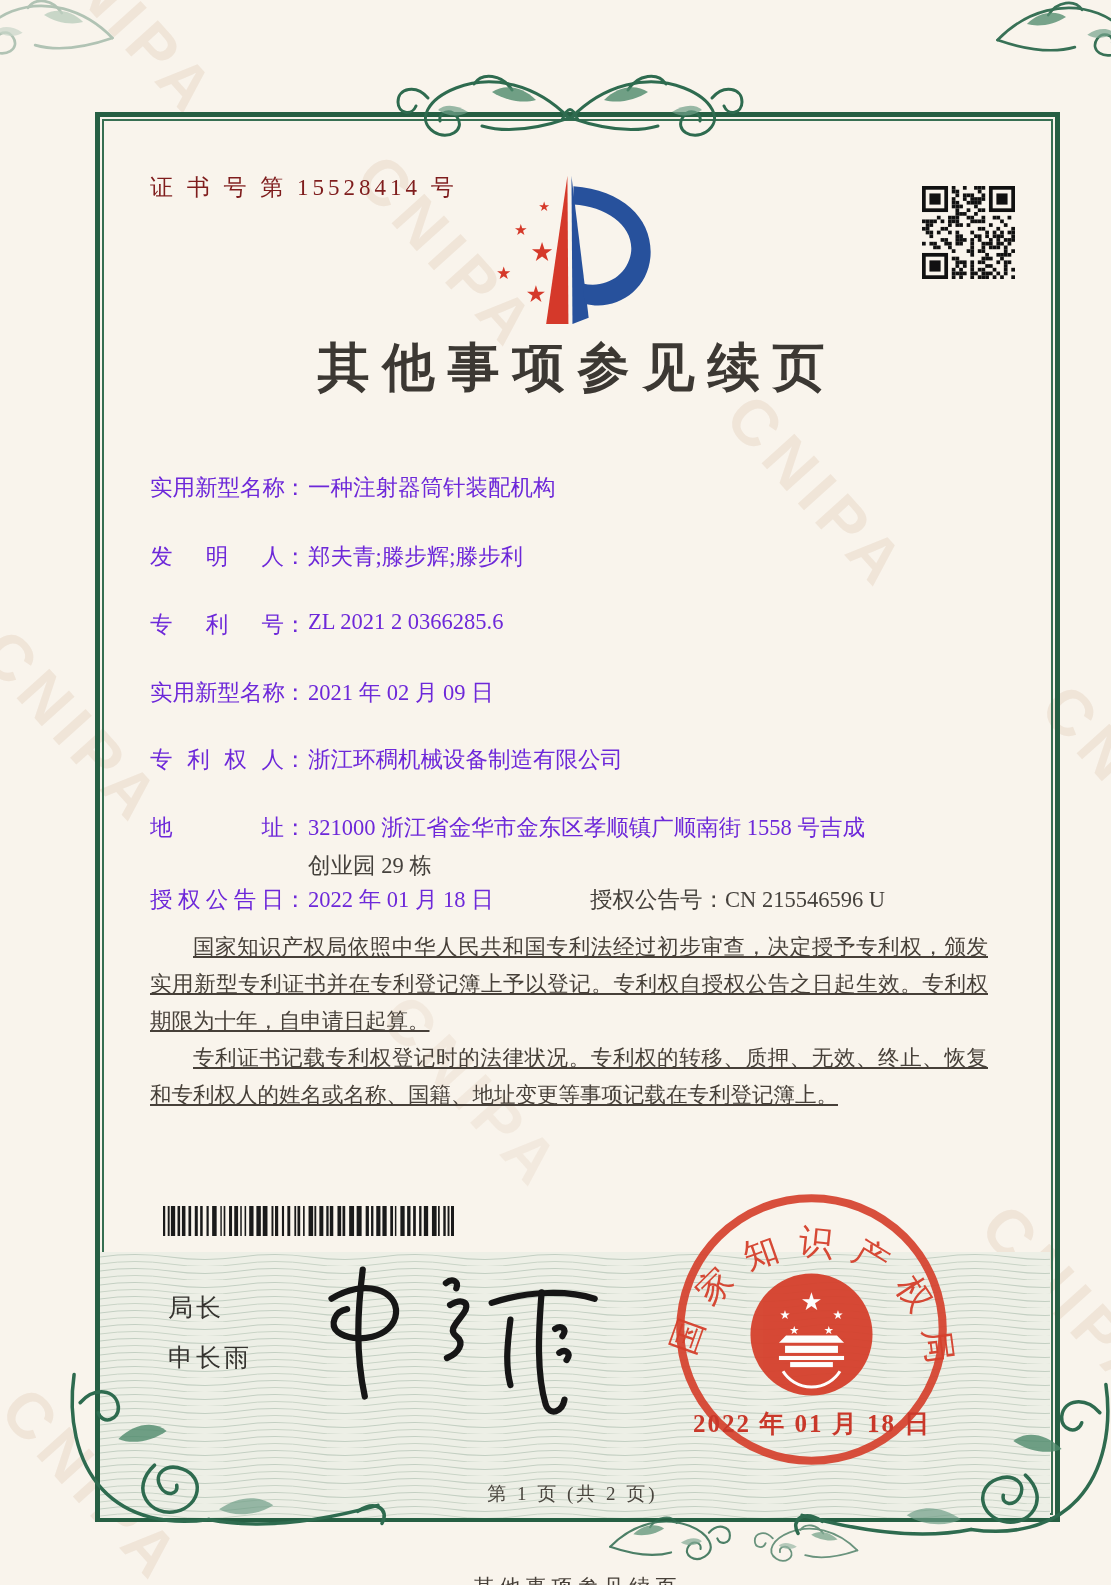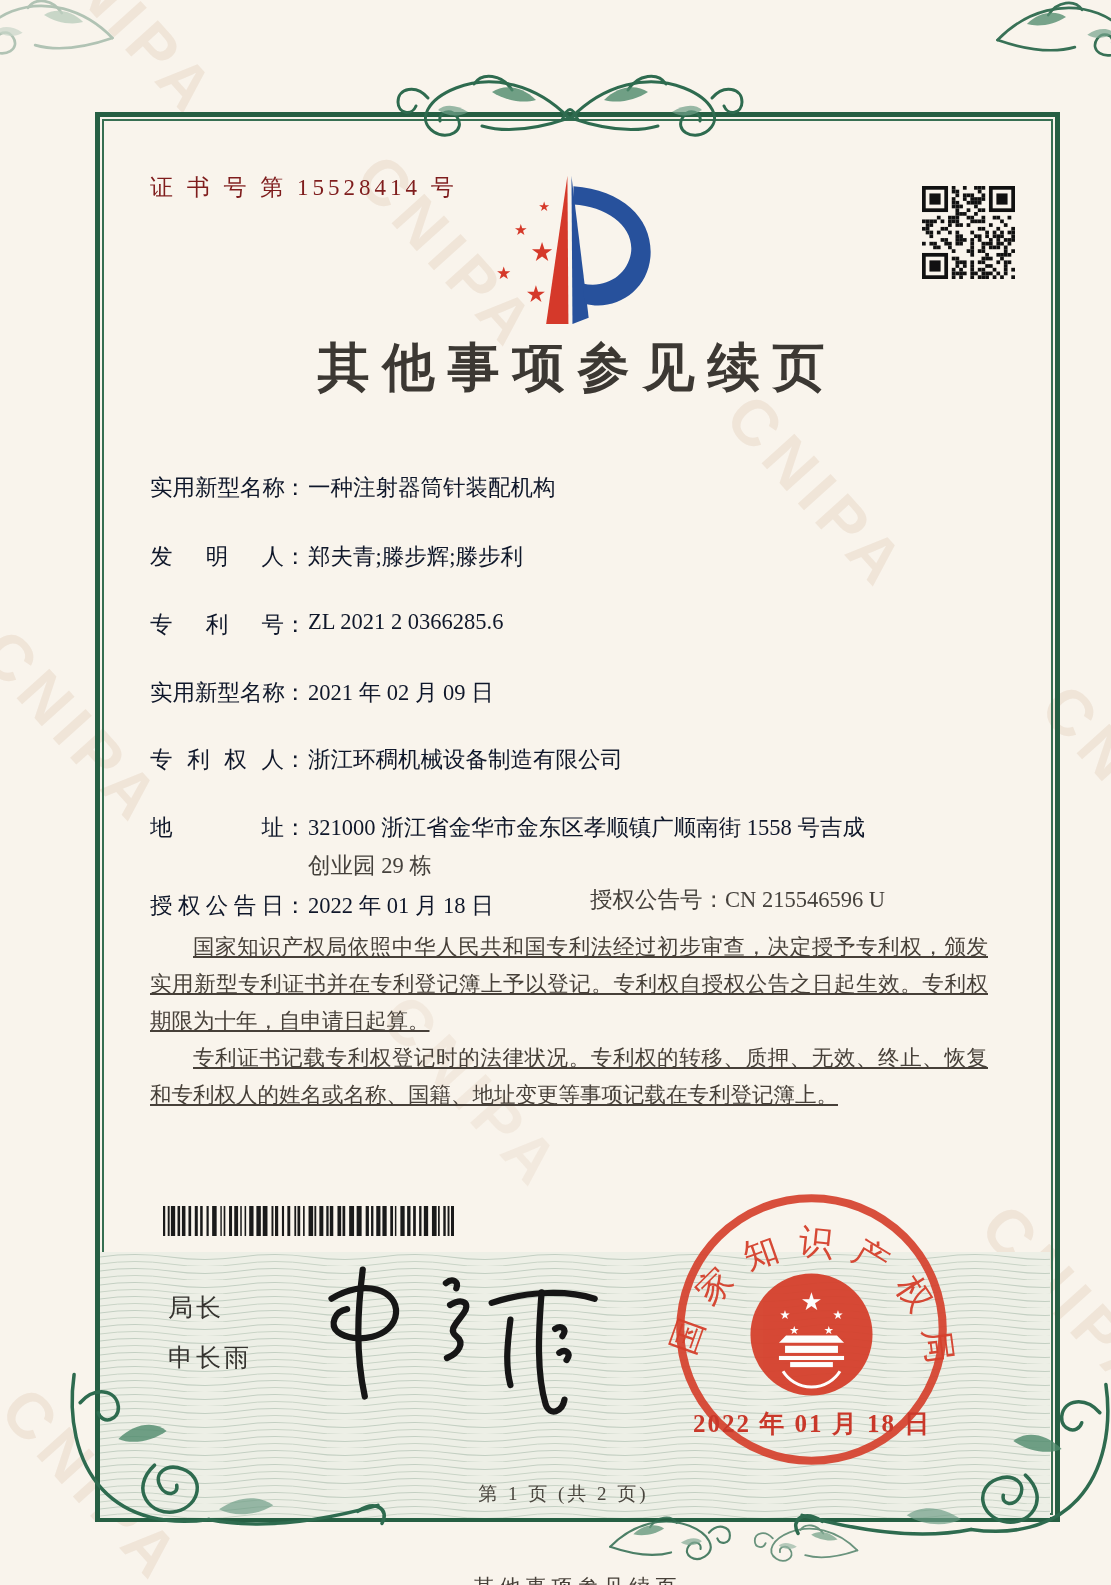--- a/index.html
+++ b/index.html
@@ -20,39 +20,39 @@
   .frame{position:absolute;left:95px;top:112px;width:955px;height:1400px;
     border:5px solid #265f43;}
   .frame-inner{position:absolute;inset:2px;border:2px solid #376f52;}
   
   .cert-no{position:absolute;left:150px;top:172px;font-size:23px;letter-spacing:4px;color:#7f1d1d;}
   .title{
     position:absolute;left:95px;top:333px;width:965px;text-align:center;
     font-size:52px;font-weight:600;letter-spacing:13px;color:#3c3833;
   }
   
-  .row{position:absolute;left:150px;font-size:22.5px;color:#0f172a;white-space:nowrap;}
+  .row{position:absolute;left:150px;font-size:22.5px;color:#6d28d9;white-space:nowrap;}
   .row .lbl{display:inline-block;width:134px;text-align:justify;text-align-last:justify;vertical-align:top;}
   .row .colon{display:inline-block;width:24px;vertical-align:top;}
   .row .val{display:inline-block;vertical-align:top;}
   .addr2{position:absolute;left:308px;font-size:22.5px;color:#45413c;}
   .grant-no{position:absolute;left:590px;font-size:22.5px;color:#45413c;white-space:nowrap;}
   
   .legal{position:absolute;left:150px;top:929px;width:838px;font-size:21.5px;
     line-height:37px;color:#474039;text-align:justify;text-decoration:underline;}
   .legal p{margin:0;text-indent:2em;}
   
   .waveband{position:absolute;left:100px;top:1252px;width:950px;height:266px;}
   
   .signer{position:absolute;left:168px;font-size:25px;letter-spacing:3px;
     font-family:"Liberation Sans","DejaVu Sans",sans-serif;color:#35332f;}
   
   .seal-date{position:absolute;left:691px;top:1407px;width:242px;text-align:center;
     font-size:25px;font-weight:700;letter-spacing:2px;color:#c9382a;white-space:nowrap;}
-  .footer-page{position:absolute;left:81px;top:1481px;width:965px;text-align:center;
+  .footer-page{position:absolute;left:90px;top:1481px;width:965px;text-align:center;
     font-size:19px;letter-spacing:3px;color:#4a463f;}
   .continuation{position:absolute;left:95px;top:1541px;width:965px;text-align:center;
     font-size:21px;letter-spacing:5px;color:#474039;margin-top:32px;}
 </style>
 </head>
 <body>
 
 <div class="page">
 
   <div class="wm" style="left:10px;top:-18px;">CNIPA</div>
@@ -331,21 +331,21 @@
   <div class="row" style="top:677px;">
     <span class="lbl">实用新型名称</span><span class="colon">：</span><span class="val">2021 年 02 月 09 日</span>
   </div>
   <div class="row" style="top:744px;">
     <span class="lbl">专利权人</span><span class="colon">：</span><span class="val">浙江环稠机械设备制造有限公司</span>
   </div>
   <div class="row" style="top:812px;">
     <span class="lbl">地址</span><span class="colon">：</span><span class="val">321000 浙江省金华市金东区孝顺镇广顺南街 1558 号吉成</span>
   </div>
   <div class="addr2" style="top:850px;">创业园 29 栋</div>
-  <div class="row" style="top:884px;margin-top:6px;">
+  <div class="row" style="top:884px;">
     <span class="lbl">授权公告日</span><span class="colon">：</span><span class="val">2022 年 01 月 18 日</span>
   </div>
   <div class="grant-no" style="top:884px;">
     <span>授权公告号</span>：<span>CN 215546596 U</span>
   </div>
 
   <div class="legal">
     <p>国家知识产权局依照中华人民共和国专利法经过初步审查，决定授予专利权，颁发实用新型专利证书并在专利登记簿上予以登记。专利权自授权公告之日起生效。专利权期限为十年，自申请日起算。</p>
     <p>专利证书记载专利权登记时的法律状况。专利权的转移、质押、无效、终止、恢复和专利权人的姓名或名称、国籍、地址变更等事项记载在专利登记簿上。</p>
   </div>

